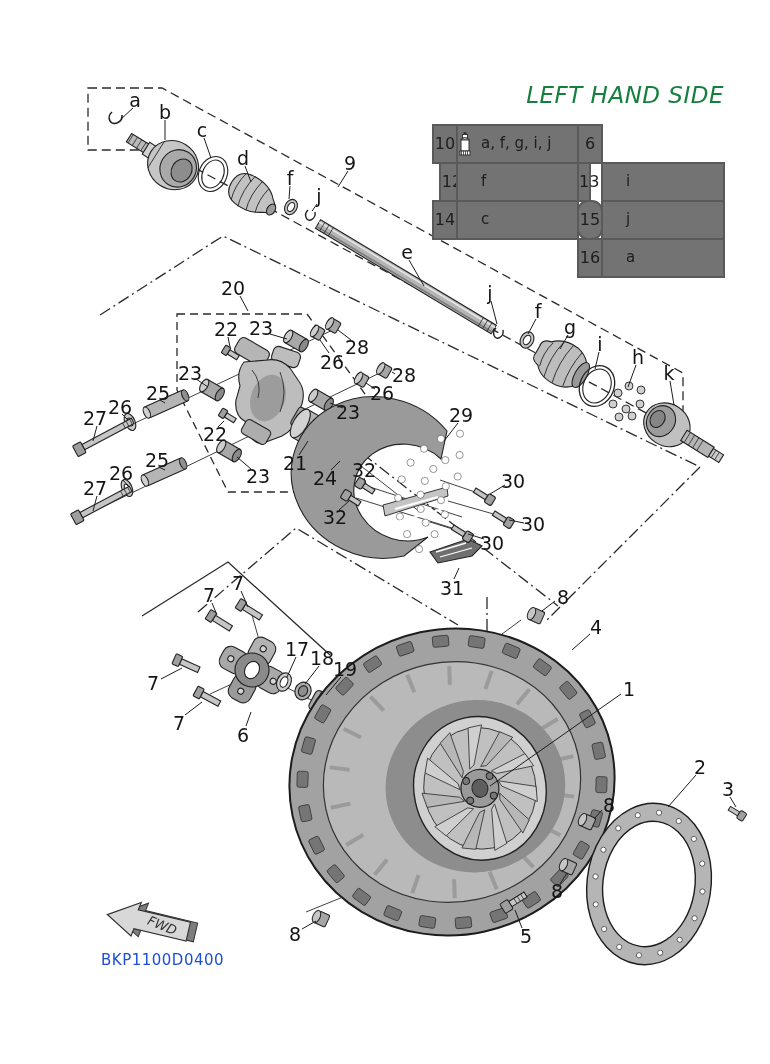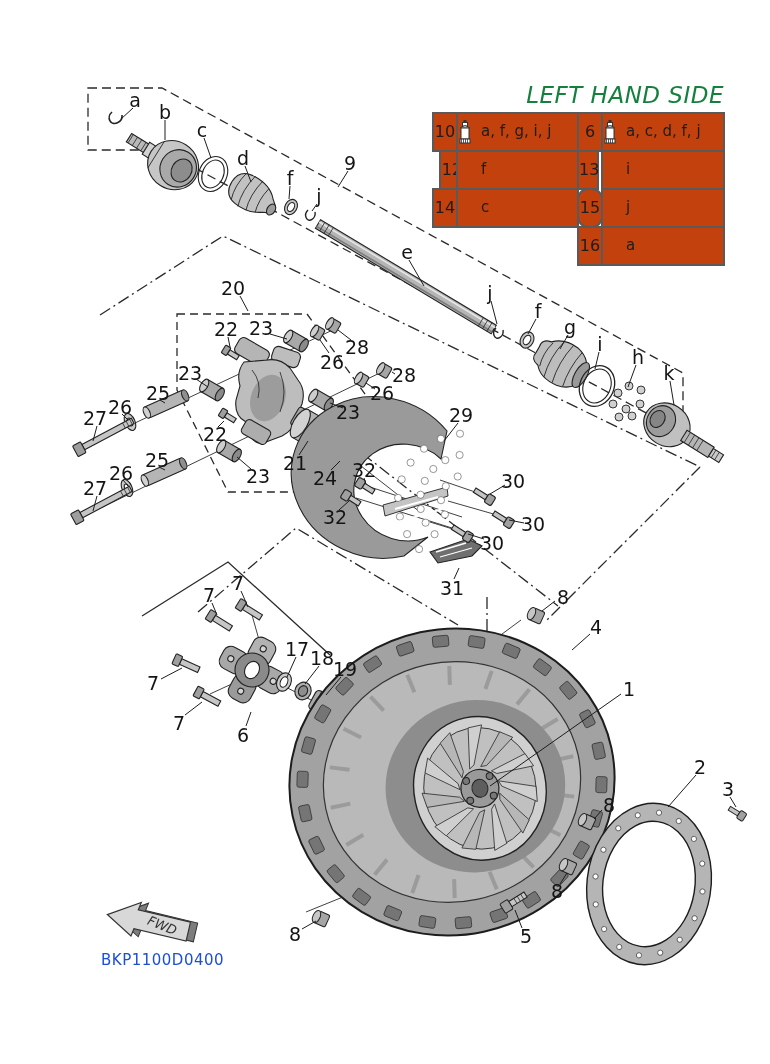--- a/index.html
+++ b/index.html
@@ -3,22 +3,22 @@
 <meta charset="utf-8">
 <style>
   html,body{margin:0;padding:0;background:#e8e8e8;}
   .stage{position:relative;width:770px;height:1064px;background:#ffffff;overflow:hidden;
          font-family:"DejaVu Sans","Liberation Sans",sans-serif;}
   svg{position:absolute;left:0;top:0;}
   .page-title{position:absolute;left:420px;top:82px;width:304px;text-align:right;
               font-size:23px;font-style:italic;font-weight:500;color:#15803d;
               letter-spacing:0.5px;white-space:nowrap;}
   .ref-table{position:absolute;left:432px;top:112px;width:293px;height:153px;}
-  .cell{position:absolute;box-sizing:border-box;border:2px solid #5a5a5a;background:#c2410c;
-        color:#1d1d1d;}
+  .cell{position:absolute;box-sizing:border-box;border:2px solid #5a5a5a;background:#737373;
+        color:#1d1d1d;margin-top:12px;}
   .cell.num{font-size:16px;text-align:center;}
   .cell.items{font-size:15px;padding-left:23px;}
   .cell .ctxt{display:inline-block;line-height:34px;vertical-align:top;}
   .tube{position:absolute;right:4px;top:5px;}
   .drawing-code{position:absolute;left:101px;top:951px;font-size:15px;color:#1d4ed8;
                 letter-spacing:0.5px;}
 </style>
 </head>
 <body>
 
@@ -632,35 +632,24 @@
     <svg class="tube" width="14" height="27" viewBox="0 0 14 27">
       <rect x="5.5" y="1" width="3" height="2.5" fill="#333"></rect>
       <rect x="4.5" y="3.5" width="5" height="3.5" fill="#fff" stroke="#333"></rect>
       <path d="M3,9 L3,8 Q7,5.5 11,8 L11,9 Z" fill="#fff" stroke="#333"></path>
       <rect x="3" y="9" width="8" height="11" fill="#fff" stroke="#333"></rect>
       <rect x="2" y="20" width="10" height="4" fill="#fff" stroke="#333"></rect>
       <path d="M3.5,20 v4 M5.5,20 v4 M7.5,20 v4 M9.5,20 v4" stroke="#333" stroke-width="0.8"></path>
     </svg>
   </div>
   <div class="cell num" style="left:145px;top:0;width:26px;height:40px;line-height:36px;">6</div>
-  <div class="cell items" style="left:169px;top:0;width:124px;height:40px;">
-    <span class="ctxt">a, c, d, f, j</span>
-    <svg class="tube" width="14" height="27" viewBox="0 0 14 27">
-      <rect x="5.5" y="1" width="3" height="2.5" fill="#333"></rect>
-      <rect x="4.5" y="3.5" width="5" height="3.5" fill="#fff" stroke="#333"></rect>
-      <path d="M3,9 L3,8 Q7,5.5 11,8 L11,9 Z" fill="#fff" stroke="#333"></path>
-      <rect x="3" y="9" width="8" height="11" fill="#fff" stroke="#333"></rect>
-      <rect x="2" y="20" width="10" height="4" fill="#fff" stroke="#333"></rect>
-      <path d="M3.5,20 v4 M5.5,20 v4 M7.5,20 v4 M9.5,20 v4" stroke="#333" stroke-width="0.8"></path>
-    </svg>
-  </div>
 
   <div class="cell num" style="left:7px;top:38px;width:26px;height:44px;line-height:36px;">12</div>
   <div class="cell items" style="left:24px;top:38px;width:123px;height:40px;"><span class="ctxt">f</span></div>
-  <div class="cell num" style="left:145px;top:38px;width:22px;height:40px;line-height:36px;">13</div>
+  <div class="cell num" style="left:145px;top:38px;width:14px;height:40px;line-height:36px;">13</div>
   <div class="cell items" style="left:169px;top:38px;width:124px;height:40px;"><span class="ctxt">i</span></div>
 
   <div class="cell num" style="left:0;top:76px;width:26px;height:40px;line-height:36px;">14</div>
   <div class="cell items" style="left:24px;top:76px;width:123px;height:40px;"><span class="ctxt">c</span></div>
   <div class="cell num" style="left:145px;top:76px;width:26px;height:40px;line-height:36px;border-radius:11px;">15</div>
   <div class="cell items" style="left:169px;top:76px;width:124px;height:40px;"><span class="ctxt">j</span></div>
 
   <div class="cell num" style="left:145px;top:114px;width:26px;height:40px;line-height:36px;">16</div>
   <div class="cell items" style="left:169px;top:114px;width:124px;height:40px;"><span class="ctxt">a</span></div>
 </div>

